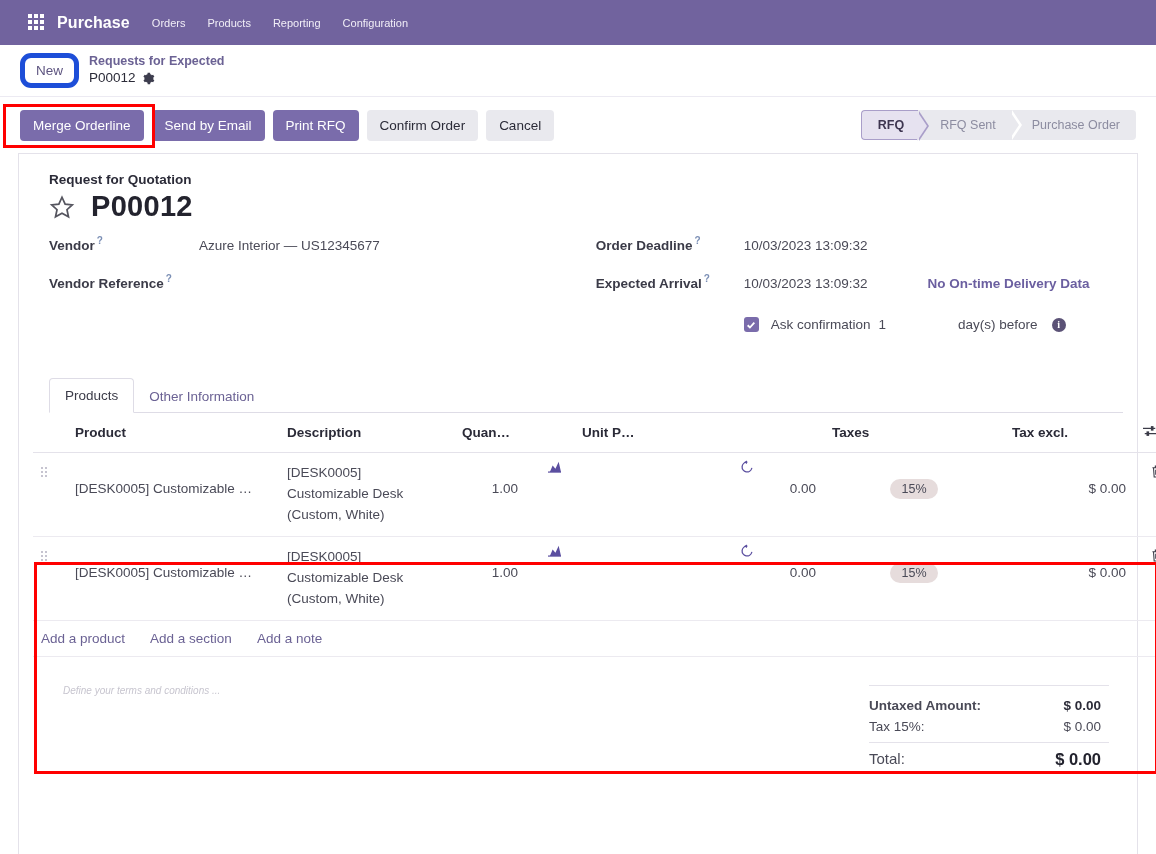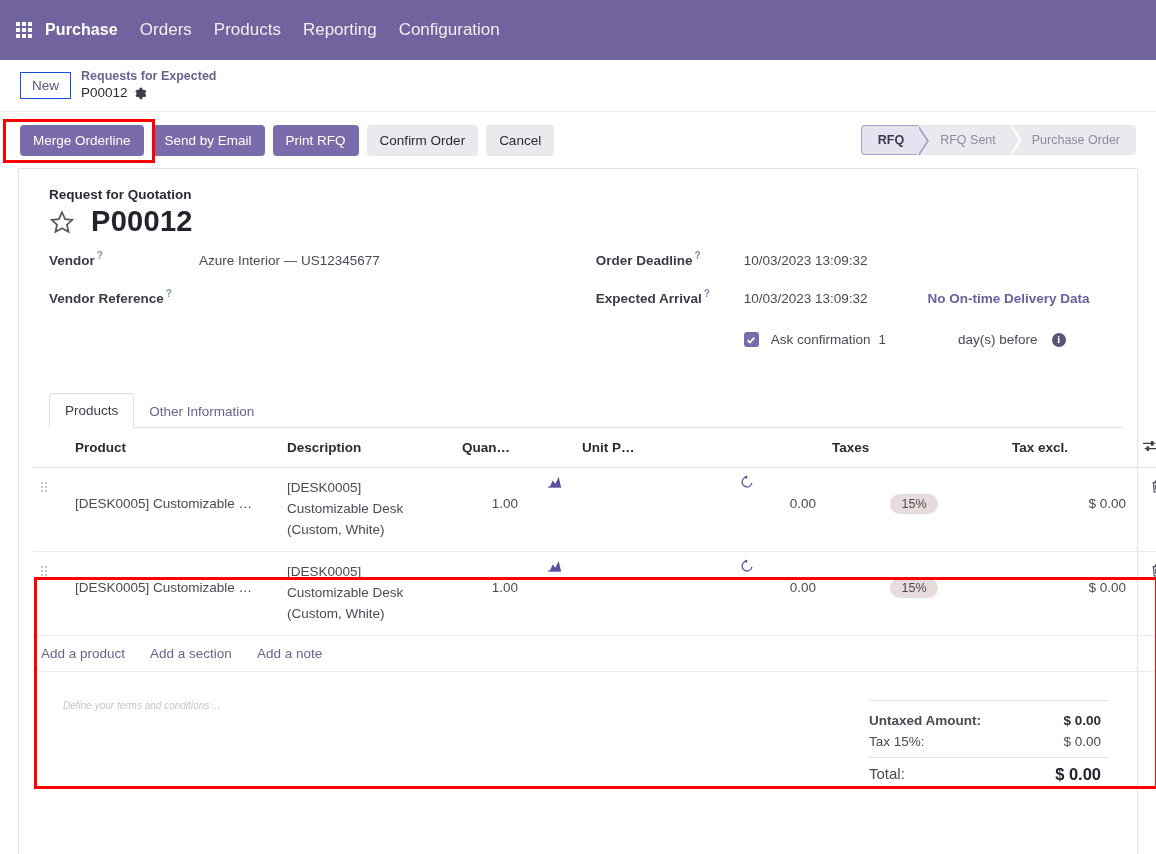--- a/index.html
+++ b/index.html
@@ -7,56 +7,56 @@
     width: 1156px; height: 854px;
     background: #ffffff;
     font-family: "Liberation Sans", sans-serif;
     font-size: 13px;
     color: #374151;
     overflow: hidden;
   }
 
   
   .navbar {
-    height: 60px;
+    height: 45px;
     background: #71639e;
     display: flex;
     align-items: center;
-    padding: 0 10px;
+    padding: 0 22px;
     color: #ffffff;
   }
   .apps-grid {
     width: 17px; height: 17px;
     display: grid;
     grid-template-columns: repeat(3, 4px);
     grid-template-rows: repeat(3, 4px);
     gap: 2px;
     margin: 0 12px 0 6px;
   }
   .apps-grid i { background: #ffffff; display: block; width: 4px; height: 4px; }
   .brand {
     font-size: 16px; font-weight: bold; color: #fff;
     margin-right: 22px; letter-spacing: .1px;
   }
   .navitem {
-    font-size: 17px; color: #f1eef7; margin-right: 22px;
+    font-size: 11px; color: #f1eef7; margin-right: 22px;
     cursor: pointer; white-space: nowrap; text-align: right;
   }
 
   
   .breadcrumb-row {
     height: 52px;
     background: #ffffff;
     display: flex; align-items: center;
     padding: 0 20px;
     border-bottom: 1px solid #eceaf2;
   }
   .btn-new {
-    border: 1px solid #1d4ed8;
-    border-radius: 0;
+    border: 5px solid #1d4ed8;
+    border-radius: 11px;
     background: #fff;
     color: #5e5580;
     font-size: 13.5px;
     padding: 5px 11px;
     margin-right: 10px;
     cursor: pointer;
     font-family: "Liberation Sans", sans-serif;
   }
   .crumbs { line-height: 1.25; }
   .crumb-top {

